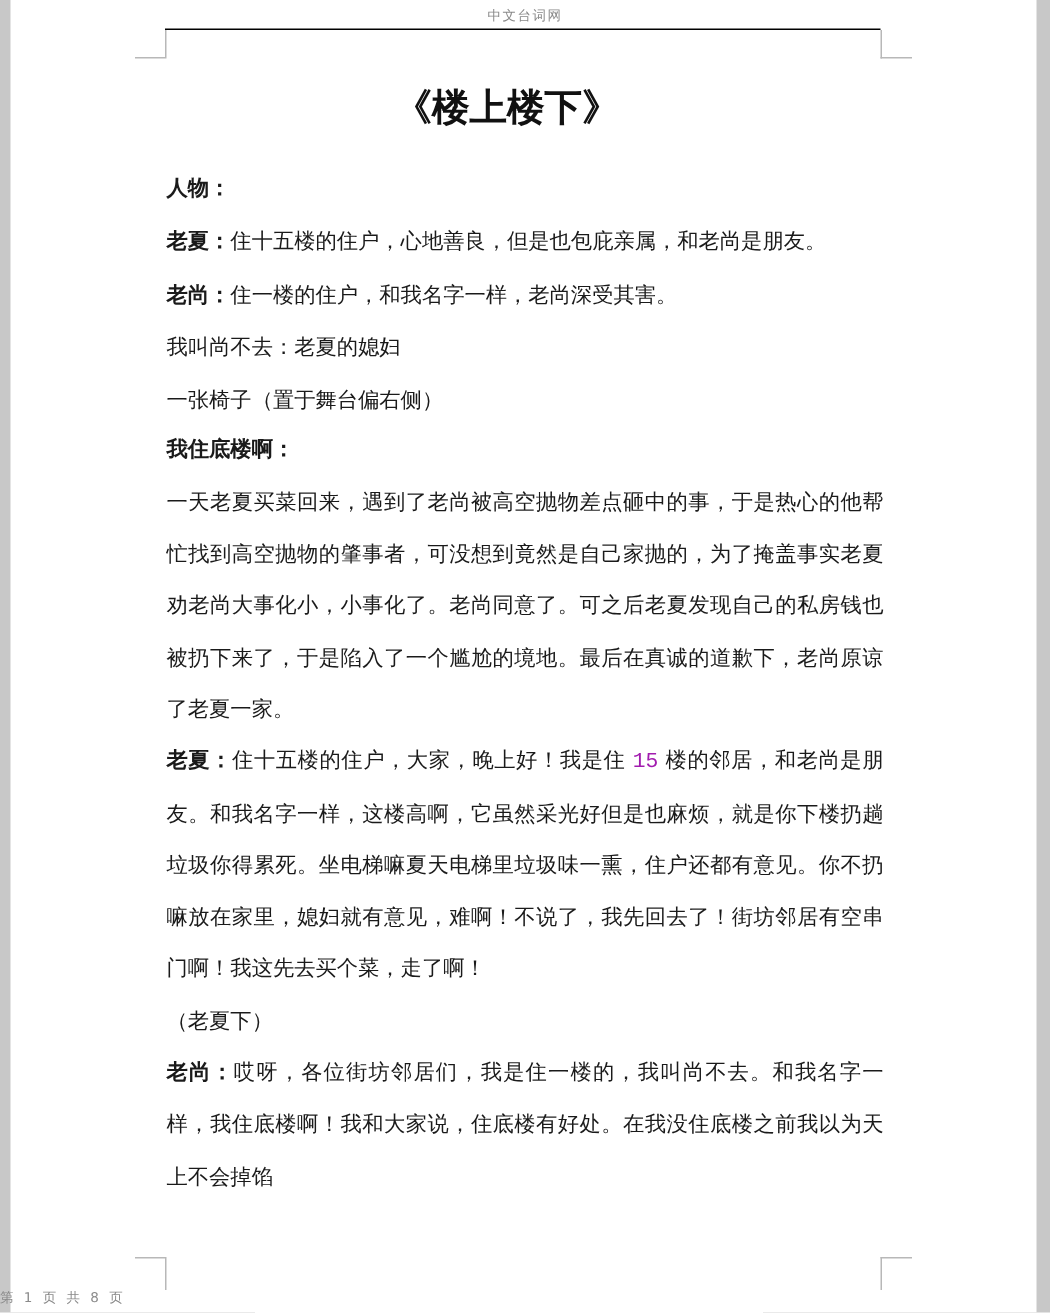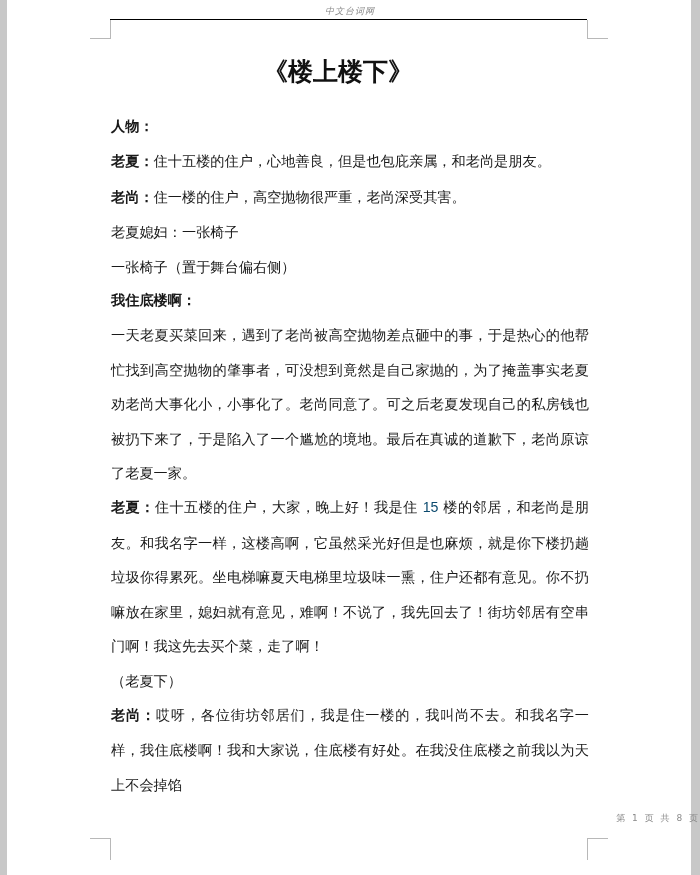--- a/index.html
+++ b/index.html
@@ -10,44 +10,43 @@
     font-family: "DejaVu Sans", "Liberation Sans", sans-serif;
   }
   .page {
     position: absolute; left: 7px; top: 0; width: 684px; height: 875px;
     background: #ffffff;
   }
   .header-text {
     position: absolute; left: 0; width: 700px; top: 5px;
     text-align: center; font-size: 9px; color: #8a8a8a; letter-spacing: 1px;
     line-height: 12px;
-    font-style: italic;
   }
   .header-rule {
     position: absolute; left: 110px; top: 19px; width: 477px; height: 1px;
     background: #000;
   }
   .corner-h { position: absolute; height: 1px; background: #b8b8b8; }
   .corner-v { position: absolute; width: 1px; background: #b8b8b8; }
   .title {
     position: absolute; left: 0; width: 676px; top: 55px;
     text-align: center; font-family: "DejaVu Serif", "Liberation Serif", serif;
     font-weight: bold; font-size: 25px; line-height: 34px; color: #111;
   }
   .body-text {
     position: absolute; left: 111px; top: 110px; width: 478px;
     font-size: 14.2px; line-height: 34.4px; color: #1a1a1a;
     text-align: justify; text-justify: inter-character;
   }
   .body-text p { margin: 0; }
   .bold { font-weight: bold; font-family: Liberation Mono, monospace; }
-  .num { font-family: Liberation Sans, sans-serif; color: #0c4a6e; }
+  .num { font-family: Liberation Mono, monospace; color: #a21caf; }
   .footer-text {
-    position: absolute; left: 0; width: 700px; top: 812px;
-    text-align: right; font-size: 9px; color: #8a8a8a; letter-spacing: 2px;
+    position: absolute; left: 0; width: 700px; top: 860px;
+    text-align: left; font-size: 9px; color: #8a8a8a; letter-spacing: 2px;
     line-height: 12px;
   }
 </style>
 </head>
 <body>
 
 <div class="page"></div>
 
 <div class="header-text">中文台词网</div>
 <div class="header-rule"></div>
@@ -59,22 +58,22 @@
 <div class="corner-h" style="left:90px; top:838px; width:20px;"></div>
 <div class="corner-v" style="left:110px; top:838px; height:22px;"></div>
 <div class="corner-h" style="left:587px; top:838px; width:21px;"></div>
 <div class="corner-v" style="left:587px; top:838px; height:22px;"></div>
 
 <div class="title">《楼上楼下》</div>
 
 <div class="body-text">
   <p class="bold">人物：</p>
   <p><span class="bold">老夏：</span><span>住十五楼的住户，心地善良，但是也包庇亲属，和老尚是朋友。</span></p>
-  <p><span class="bold">老尚：</span><span>住一楼的住户，高空抛物很严重，老尚深受其害。</span></p>
-  <p><span>老夏媳妇：一张椅子</span></p>
+  <p><span class="bold">老尚：</span><span>住一楼的住户，和我名字一样，老尚深受其害。</span></p>
+  <p><span>我叫尚不去：老夏的媳妇</span></p>
   <p>一张椅子（置于舞台偏右侧）</p>
   <p class="bold">我住底楼啊：</p>
   <p>一天老夏买菜回来，遇到了老尚被高空抛物差点砸中的事，于是热心的他帮忙找到高空抛物的肇事者，可没想到竟然是自己家抛的，为了掩盖事实老夏劝老尚大事化小，小事化了。老尚同意了。可之后老夏发现自己的私房钱也被扔下来了，于是陷入了一个尴尬的境地。最后在真诚的道歉下，老尚原谅了老夏一家。</p>
   <p><span class="bold">老夏：</span><span>住十五楼的住户，大家，晚上好！我是住 </span><span class="num">15</span><span> 楼的邻居，和老尚是朋友。和我名字一样，这楼高啊，它虽然采光好但是也麻烦，就是你下楼扔趟垃圾你得累死。坐电梯嘛夏天电梯里垃圾味一熏，住户还都有意见。你不扔嘛放在家里，媳妇就有意见，难啊！不说了，我先回去了！街坊邻居有空串门啊！我这先去买个菜，走了啊！</span></p>
   <p>（老夏下）</p>
   <p><span class="bold">老尚：</span><span>哎呀，各位街坊邻居们，我是住一楼的，我叫尚不去。和我名字一样，我住底楼啊！我和大家说，住底楼有好处。在我没住底楼之前我以为天上不会掉馅</span></p>
 </div>
 
 <div class="footer-text">第 1 页 共 8 页</div>
 

